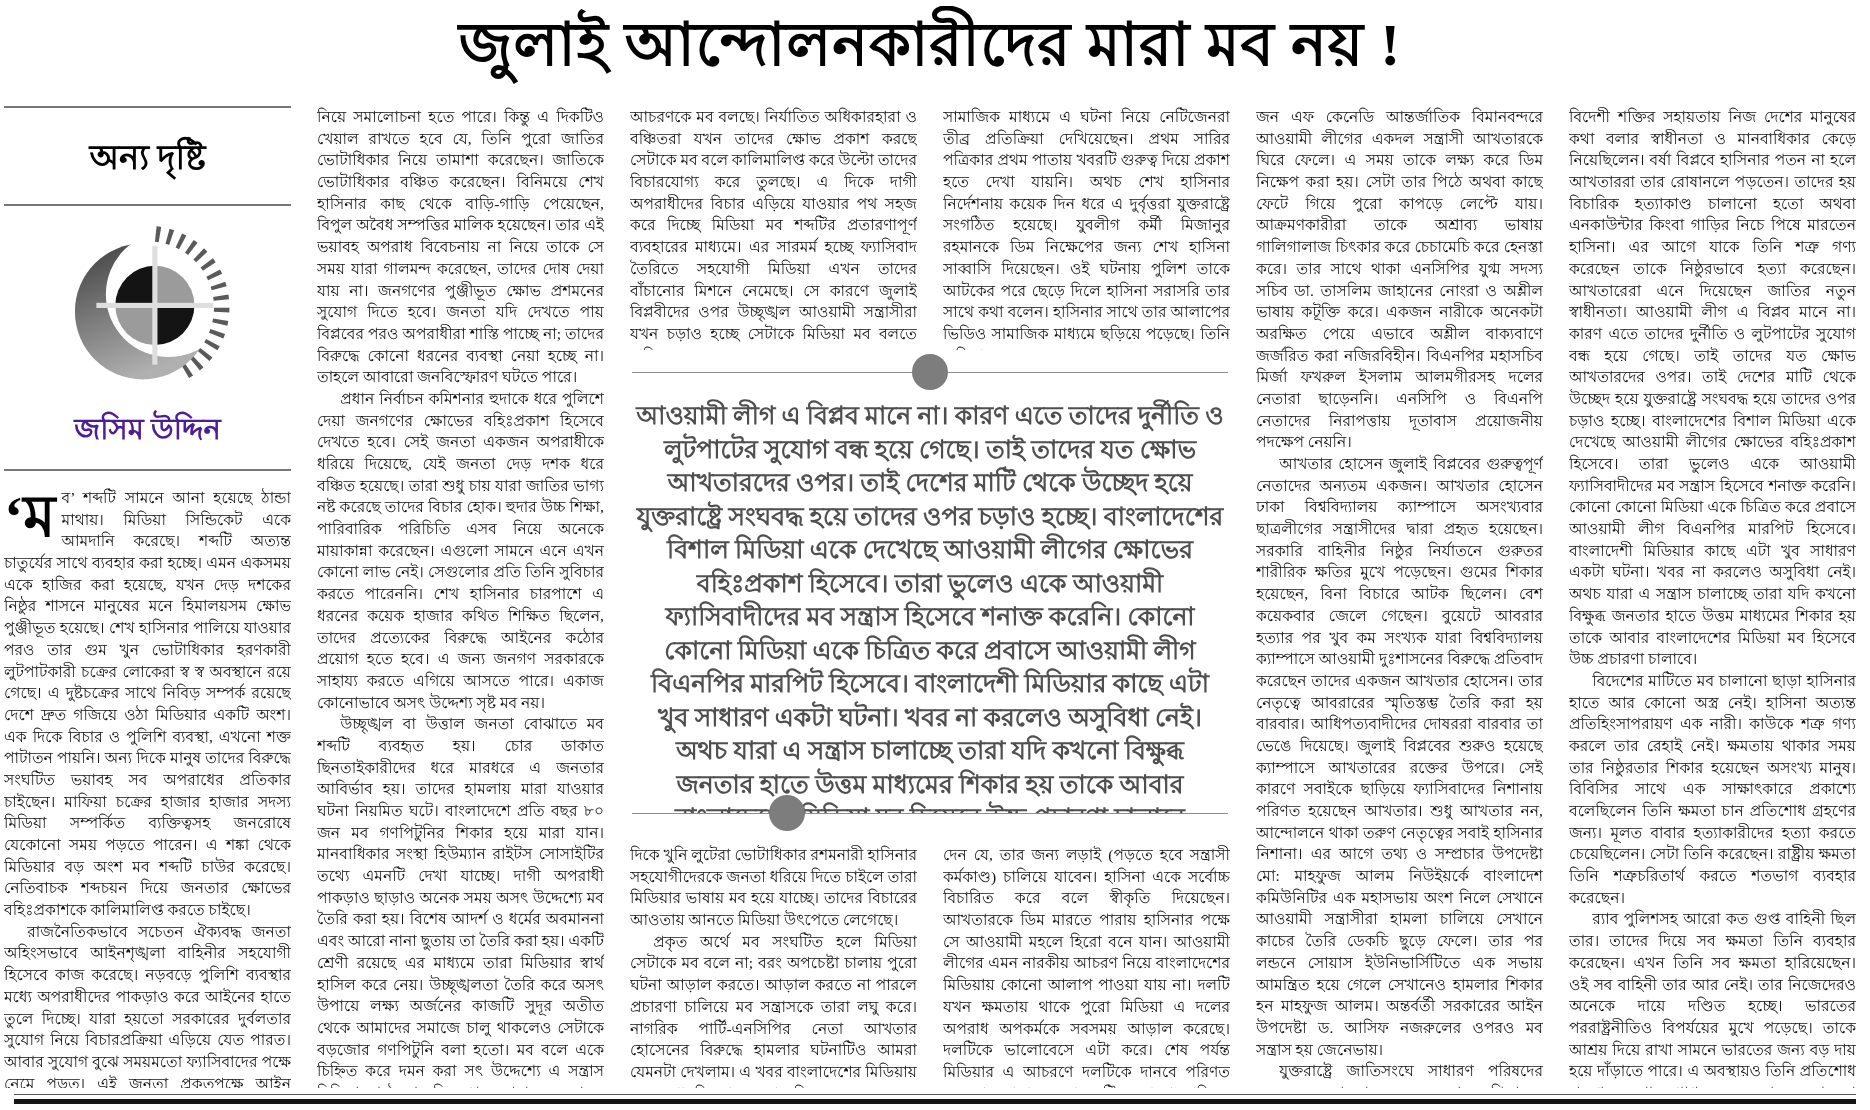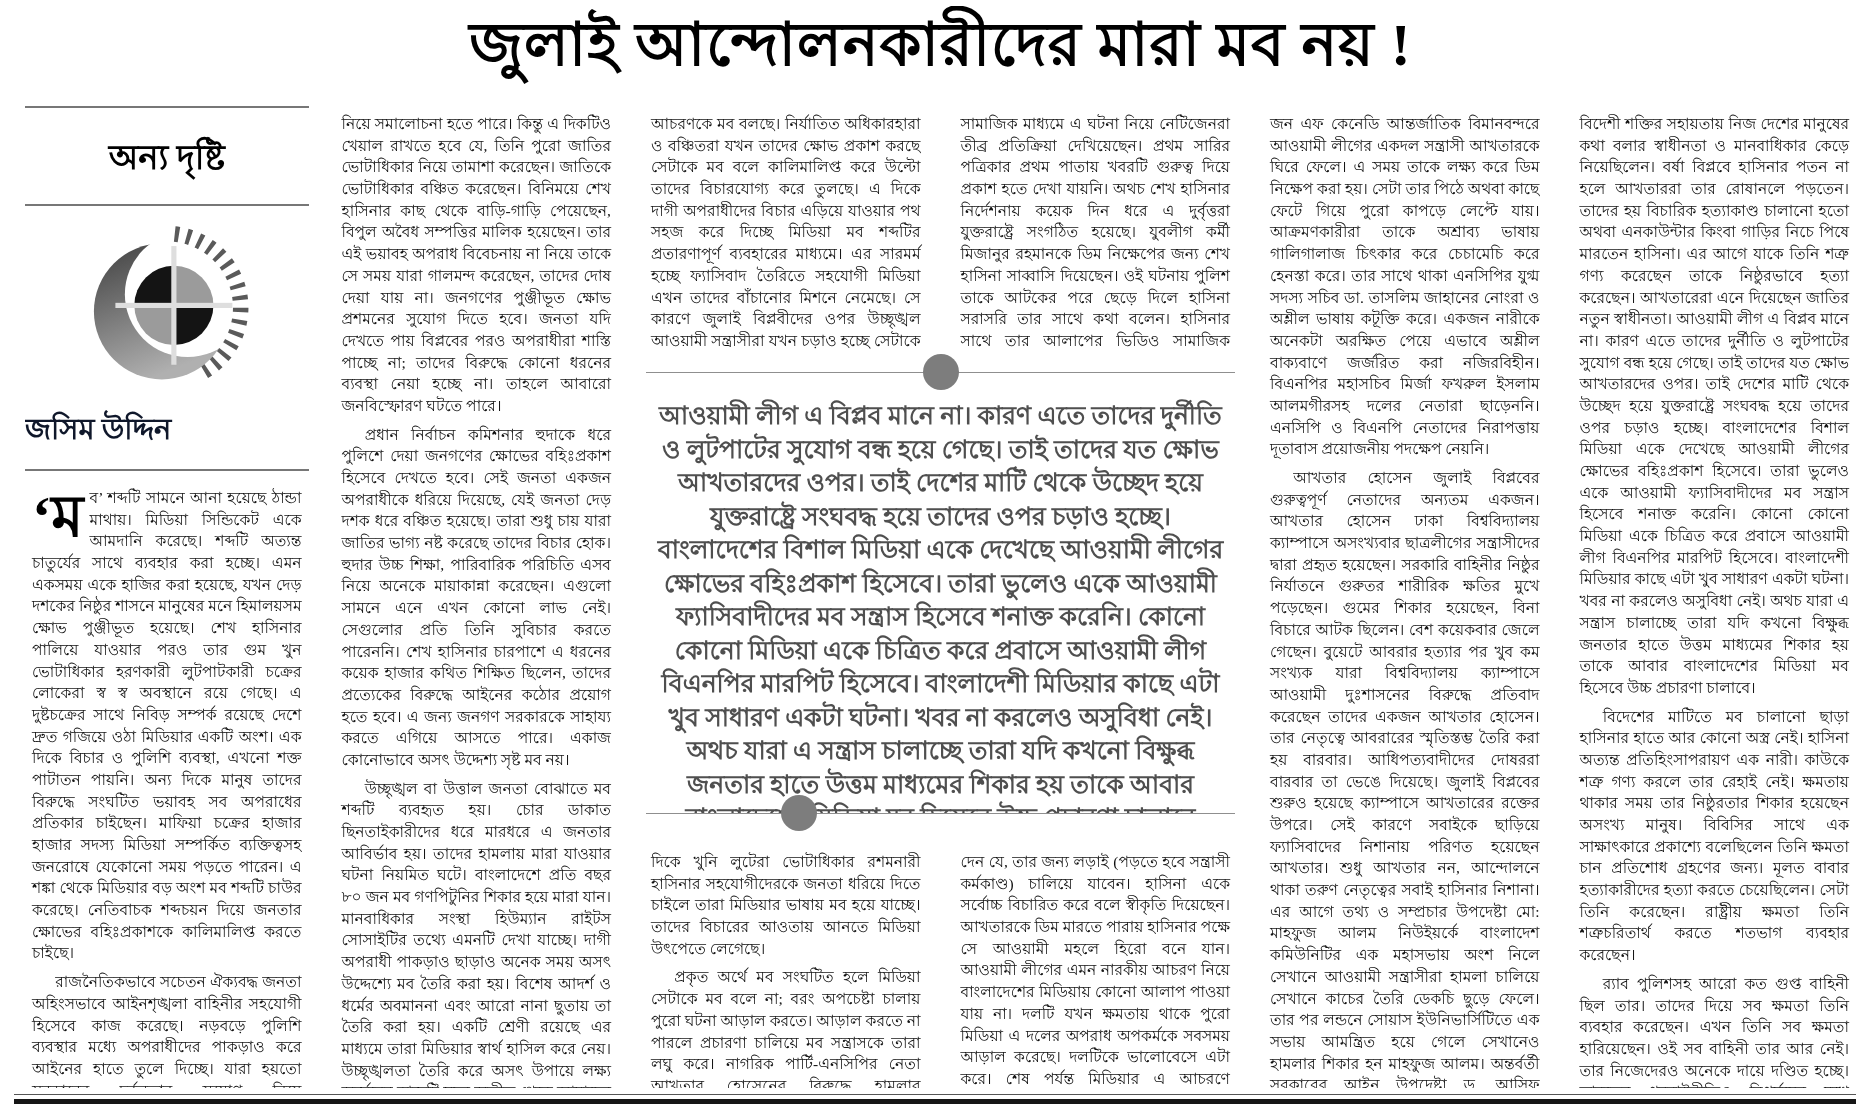--- a/index.html
+++ b/index.html
@@ -1,37 +1,37 @@
 <!DOCTYPE html>
 <html lang="bn"><head>
 <meta charset="utf-8">
 <style>
   * { margin:0; padding:0; box-sizing:border-box; }
   html,body { background:#ffffff; }
   body { font-family:"Liberation Serif", serif; color:#1a1a1a; }
-  .page { position:relative; width:1870px; height:1110px; background:#fff; overflow:hidden; padding:6px 14px 0 25px; }
+  .page { position:relative; width:1870px; height:1110px; background:#fff; overflow:hidden; padding:6px 14px 0 4px; }
 
   
   .headline { text-align:center; font-size:60px; font-weight:bold; color:#000;
               line-height:1.3; letter-spacing:1px; height:96px; overflow:hidden; }
 
   
   .body-grid { display:grid; grid-template-columns:repeat(6,1fr); column-gap:26px;
                height:982px; margin-top:4px; }
   .col { overflow:hidden; height:100%; }
 
   .btxt { font-size:15.5px; line-height:1.40; text-align:justify; color:#111; }
-  .btxt p { margin:7px; }
+  .btxt p { margin:0; }
   .btxt p + p { text-indent:1.5em;font-family:Liberation Serif, serif; }
 
   
   .sb-rule { border-top:2px solid #777; margin:0; }
   .section-label { text-align:center; font-size:34px; font-weight:bold; padding:14px 0 16px 0; color:#000;margin-top:9px; }
   .logo-wrap { display:flex; justify-content:center; padding:16px 0 6px 0; }
-  .author { text-align:left; font-size:29px; font-weight:bold; padding:6px 0 14px 0; color:#0f172a; }
+  .author { text-align:center; font-size:29px; font-weight:bold; padding:6px 0 14px 0; color:#4c1d95; }
   .col1-text { margin-top:16px; }
 
   .dropcap { float:left; font-size:58px; line-height:0.82; font-weight:bold;
              padding:6px 6px 0 0; color:#000; }
 
   
   .mid { grid-column:3 / span 2; display:flex; flex-direction:column; height:100%; overflow:hidden; }
   .mid-top, .mid-bottom { display:grid; grid-template-columns:1fr 1fr; column-gap:26px; }
   .mid-top { height:244px; overflow:hidden; }
   .mid-top .btxt, .mid-bottom .btxt { overflow:hidden; }

